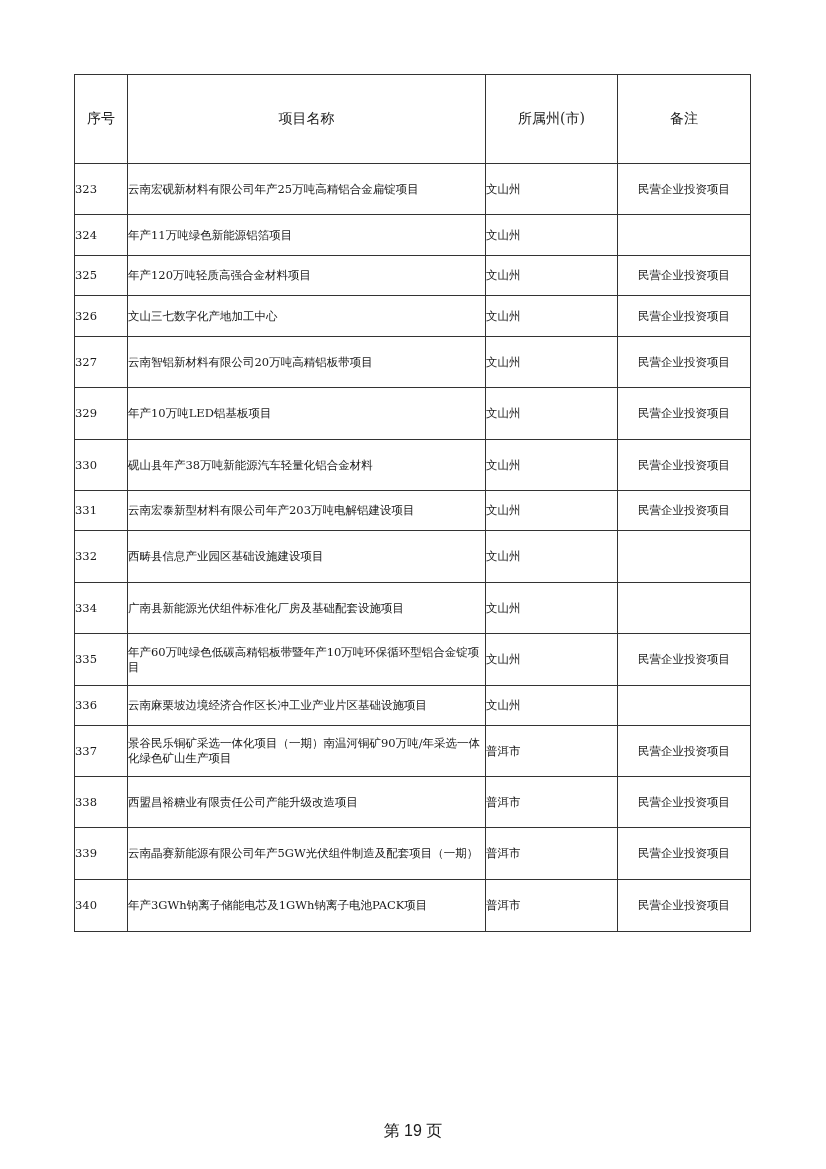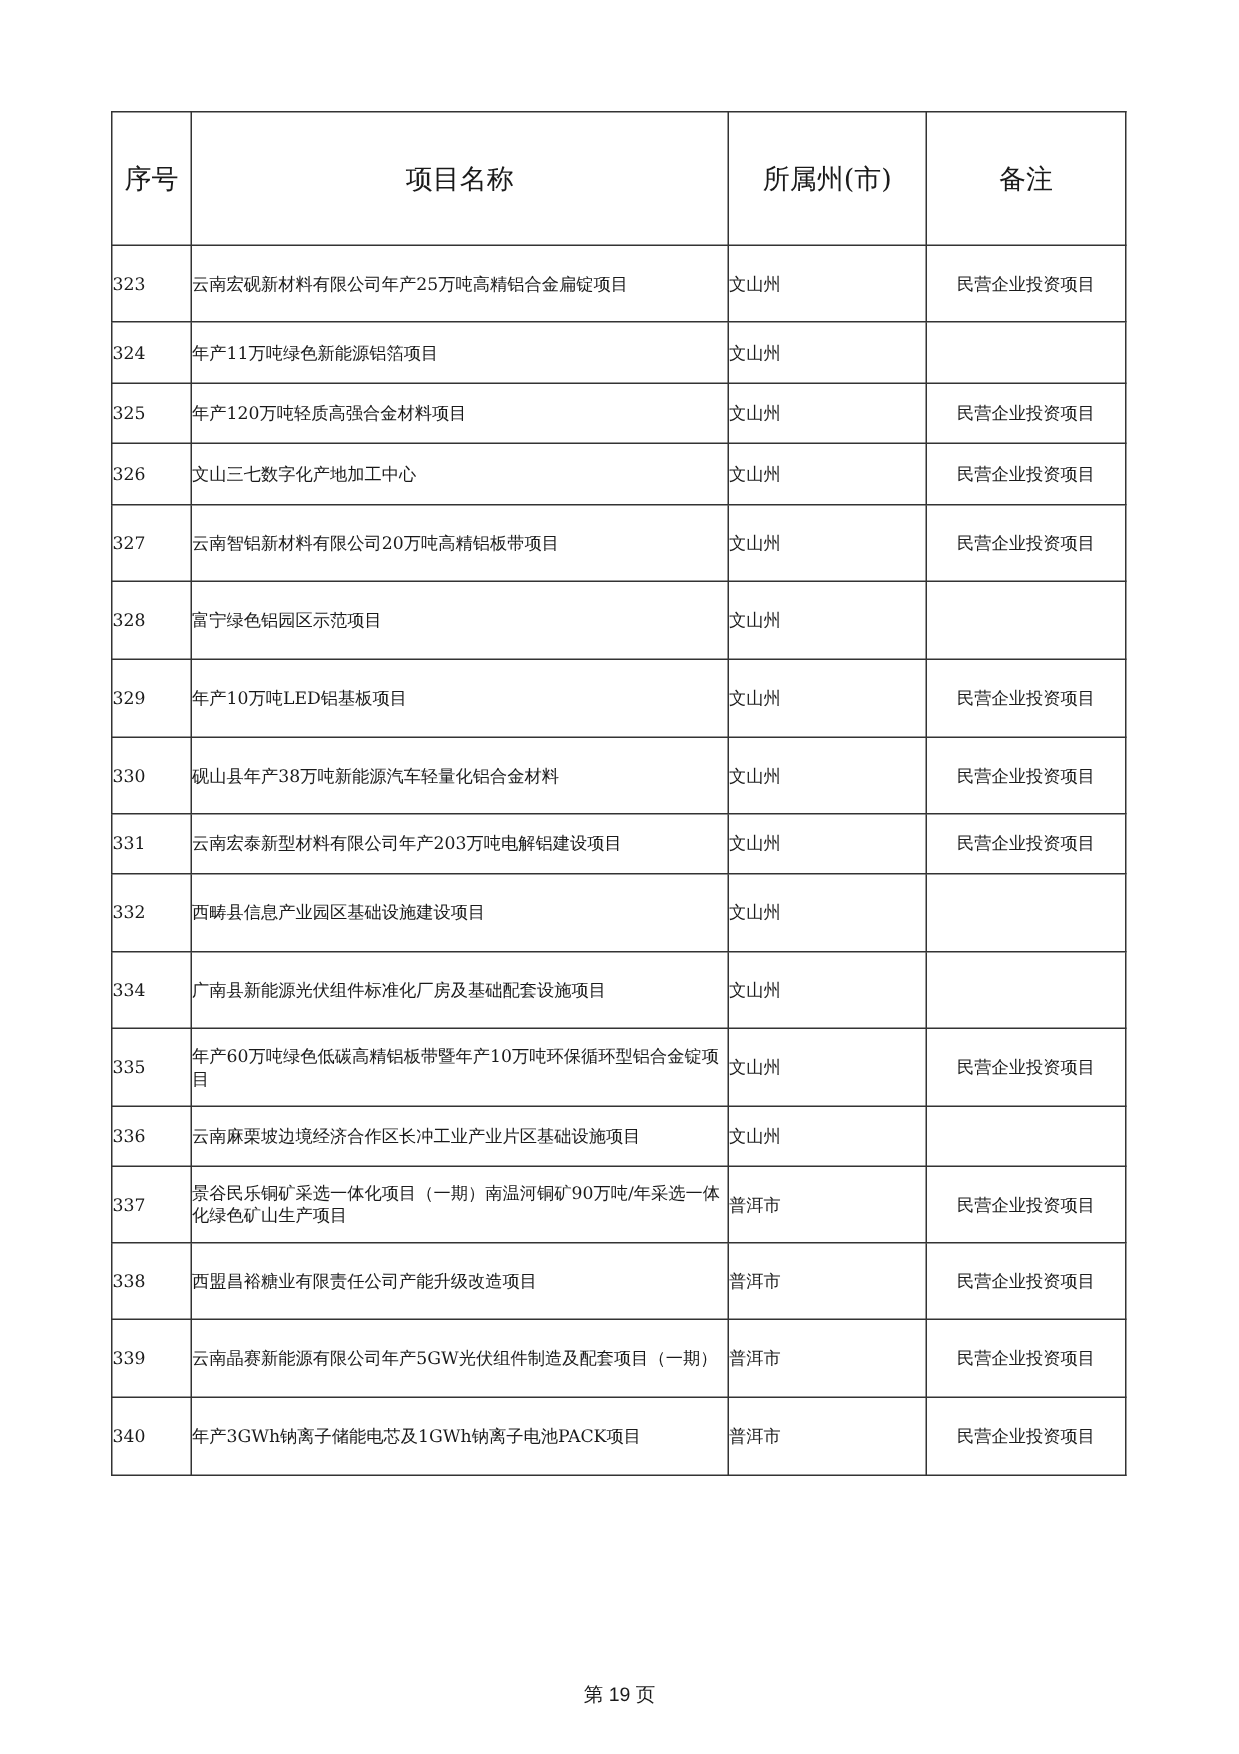--- a/index.html
+++ b/index.html
@@ -5,27 +5,27 @@
   html, body { margin: 0; padding: 0; background: #ffffff; }
   body { width: 826px; height: 1169px; position: relative; font-family: "DejaVu Serif", "Liberation Serif", serif; color: #1a1a1a; }
   table.project-table {
     position: absolute; left: 74px; top: 74px;
     width: 676px; border-collapse: collapse; table-layout: fixed;
     border: 1.5px solid #222;
   }
   table.project-table td, table.project-table th {
     border: 1px solid #333; padding: 0; vertical-align: middle;
   }
-  th { font-weight: normal; font-size: 18px; height: 88px; text-align: center; }
+  th { font-weight: normal; font-size: 14px; height: 88px; text-align: center; }
   td { font-size: 11.5px; line-height: 15px; }
   td.c-no { text-align: left; }
   td.c-name { text-align: left; padding-left: 3px; padding-right: 2px; }
   td.c-city { text-align: left; }
   td.c-note { text-align: center; }
-  .footer { position: absolute; top: 1121px; left: 0; width: 826px; text-align: center; font-size: 13px; font-family: "Liberation Sans", sans-serif; }
+  .footer { position: absolute; top: 1121px; left: 0; width: 826px; text-align: center; font-size: 16px; font-family: "Liberation Sans", sans-serif; }
 </style>
 </head>
 <body>
 
 <table class="project-table">
   <colgroup>
     <col style="width:53px">
     <col style="width:358px">
     <col style="width:132px">
     <col style="width:133px">
@@ -61,26 +61,20 @@
         <td class="c-no">326</td>
         <td class="c-name">文山三七数字化产地加工中心</td>
         <td class="c-city">文山州</td>
         <td class="c-note">民营企业投资项目</td>
       </tr>
       <tr style="height: 51px; padding-left: 23px;">
         <td class="c-no">327</td>
         <td class="c-name">云南智铝新材料有限公司20万吨高精铝板带项目</td>
         <td class="c-city">文山州</td>
         <td class="c-note">民营企业投资项目</td>
-      </tr>
-      <tr style="height: 52px;">
-        <td class="c-no">328</td>
-        <td class="c-name">富宁绿色铝园区示范项目</td>
-        <td class="c-city">文山州</td>
-        <td class="c-note"></td>
       </tr>
       <tr style="height: 52px;">
         <td class="c-no">329</td>
         <td class="c-name">年产10万吨LED铝基板项目</td>
         <td class="c-city">文山州</td>
         <td class="c-note">民营企业投资项目</td>
       </tr>
       <tr style="height: 51px;">
         <td class="c-no">330</td>
         <td class="c-name">砚山县年产38万吨新能源汽车轻量化铝合金材料</td>

